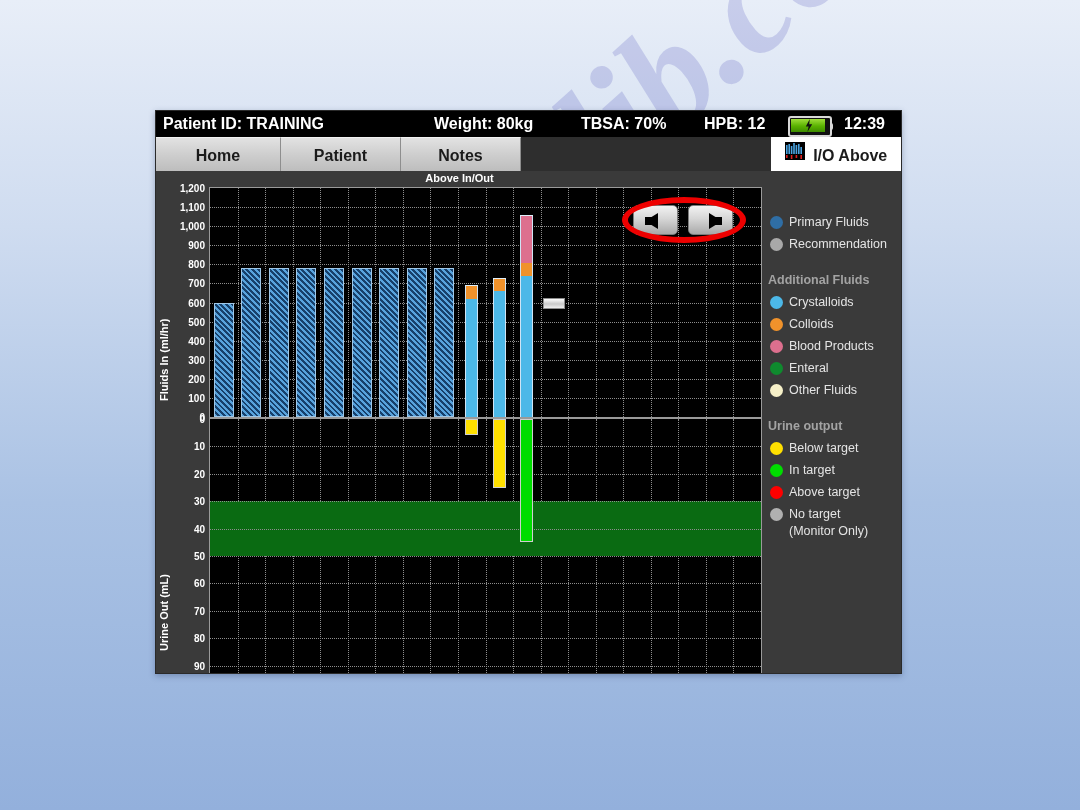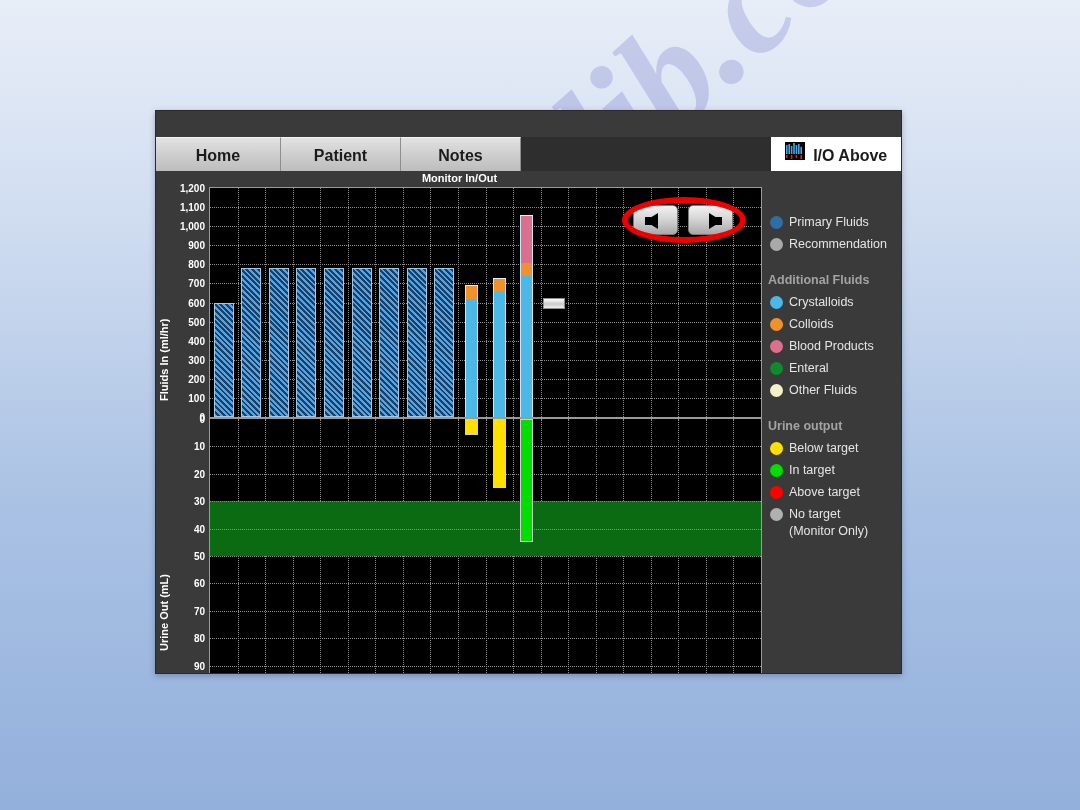--- a/index.html
+++ b/index.html
@@ -111,20 +111,32 @@
     transform:rotate(-42deg);pointer-events:none;white-space:nowrap;
     font-family:"Liberation Serif",serif;}
 </style>
 </head>
 <body>
 
 <div id="wm">manualslib.com</div>
 
 <div id="device">
 
+  <div id="statusbar">
+    <div class="cell" id="sb-patient">Patient ID: TRAINING</div>
+    <div class="cell" id="sb-weight">Weight: 80kg</div>
+    <div class="cell" id="sb-tbsa">TBSA: 70%</div>
+    <div class="cell" id="sb-hpb">HPB: 12</div>
+    <div id="battery">
+      <div class="fill"></div>
+        <div class="bolt"></div>
+        <div class="nub"></div>
+    </div>
+    <div class="cell" id="sb-time">12:39</div>
+  </div>
 
   <div id="tabbar">
     <div class="tab" id="tab-home">
       <span class="lbl">Home</span>
     </div>
     <div class="tab" id="tab-patient">
       <span class="lbl">Patient</span>
     </div>
     <div class="tab" id="tab-notes">
       <span class="lbl">Notes</span>
@@ -149,21 +161,21 @@
               <rect x="15.4" y="13" width="1.6" height="4"></rect>
             </g>
           </svg>
       </span>
       <span class="lbl">I/O Above</span>
     </div>
   </div>
 
   <div id="panel">
 
-    <div id="charttitle">Monitor In/Out</div>
+    <div id="charttitle">Above In/Out</div>
 
     <div id="ytopwrap">
         <div class="ylab" style="top: -4px;">1,200</div>
         <div class="ylab" style="top: 15.0833px;">1,100</div>
         <div class="ylab" style="top: 34.1667px;">1,000</div>
         <div class="ylab" style="top: 53.25px;">900</div>
         <div class="ylab" style="top: 72.3333px;">800</div>
         <div class="ylab" style="top: 91.4167px;">700</div>
         <div class="ylab" style="top: 110.5px;">600</div>
         <div class="ylab" style="top: 129.583px;">500</div>

